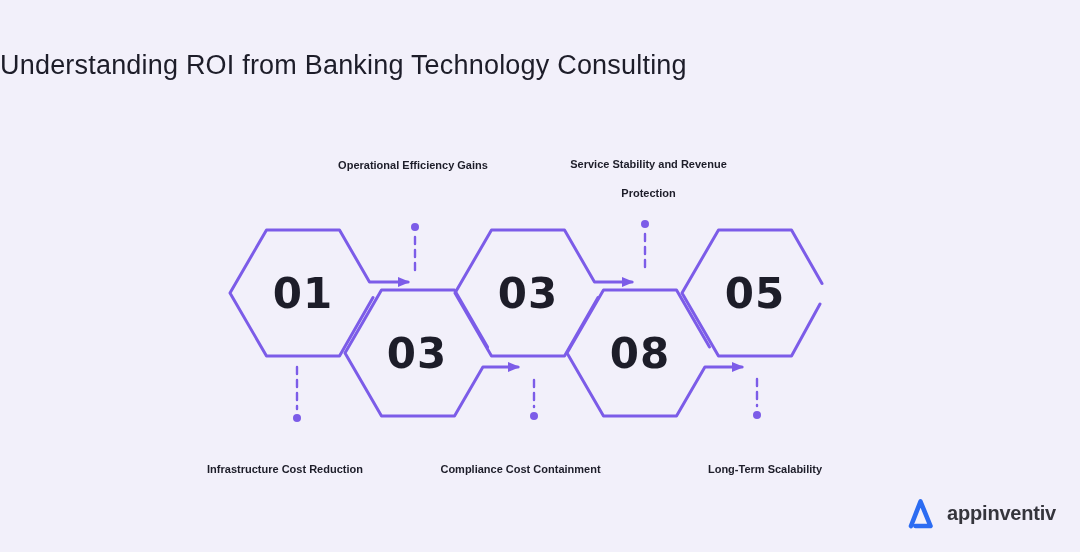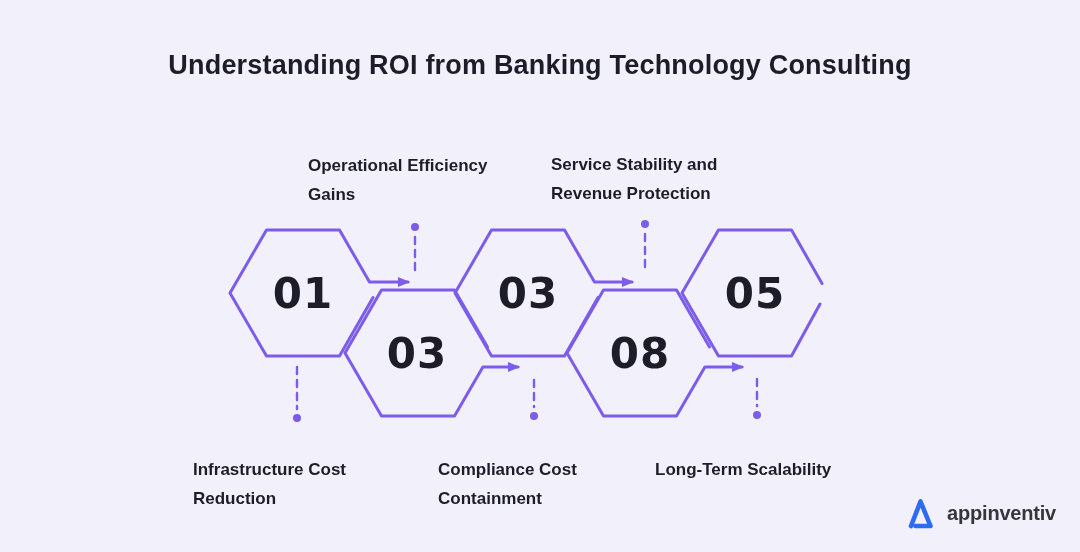--- a/index.html
+++ b/index.html
@@ -13,22 +13,22 @@
   html,body{width:1080px;height:552px;}
   body{
     background:var(--background);
     font-family:"Liberation Sans",sans-serif;
     overflow:hidden;
     position:relative;
   }
   .stage{position:absolute;inset:0;width:1080px;height:552px;}
   .title{
     position:absolute;top:50px;left:0;width:1080px;
-    text-align:center;
-    font-size:27px;font-weight:700;letter-spacing:.2px;
+    text-align:left;
+    font-size:27px;font-weight:400;letter-spacing:.2px;
     color:var(--text-dark);
   }
   svg.diagram{position:absolute;top:0;left:0;width:1080px;height:552px;}
   .hex{
     fill:none;
     stroke:var(--accent-purple);
     stroke-width:3;
     stroke-linecap:round;
     stroke-linejoin:round;
   }
@@ -45,21 +45,22 @@
     position:absolute;
     transform:translate(-50%,-50%);
     font-family:"DejaVu Sans",sans-serif;
     font-size:42px;font-weight:700;
     color:var(--text-dark);
     letter-spacing:1px;
     white-space:nowrap;
   }
   .step-label{
     position:absolute;
-    font-size:17px;font-weight:600;
+    text-align:center;
+    font-size:11px;font-weight:600;
     line-height:29px;
     color:var(--text-dark);
   }
   .logo{
     position:absolute;right:24px;bottom:22px;
     display:flex;align-items:center;gap:4px;
   }
   .logo-text{
     font-size:20px;font-weight:600;
     letter-spacing:-0.2px;

